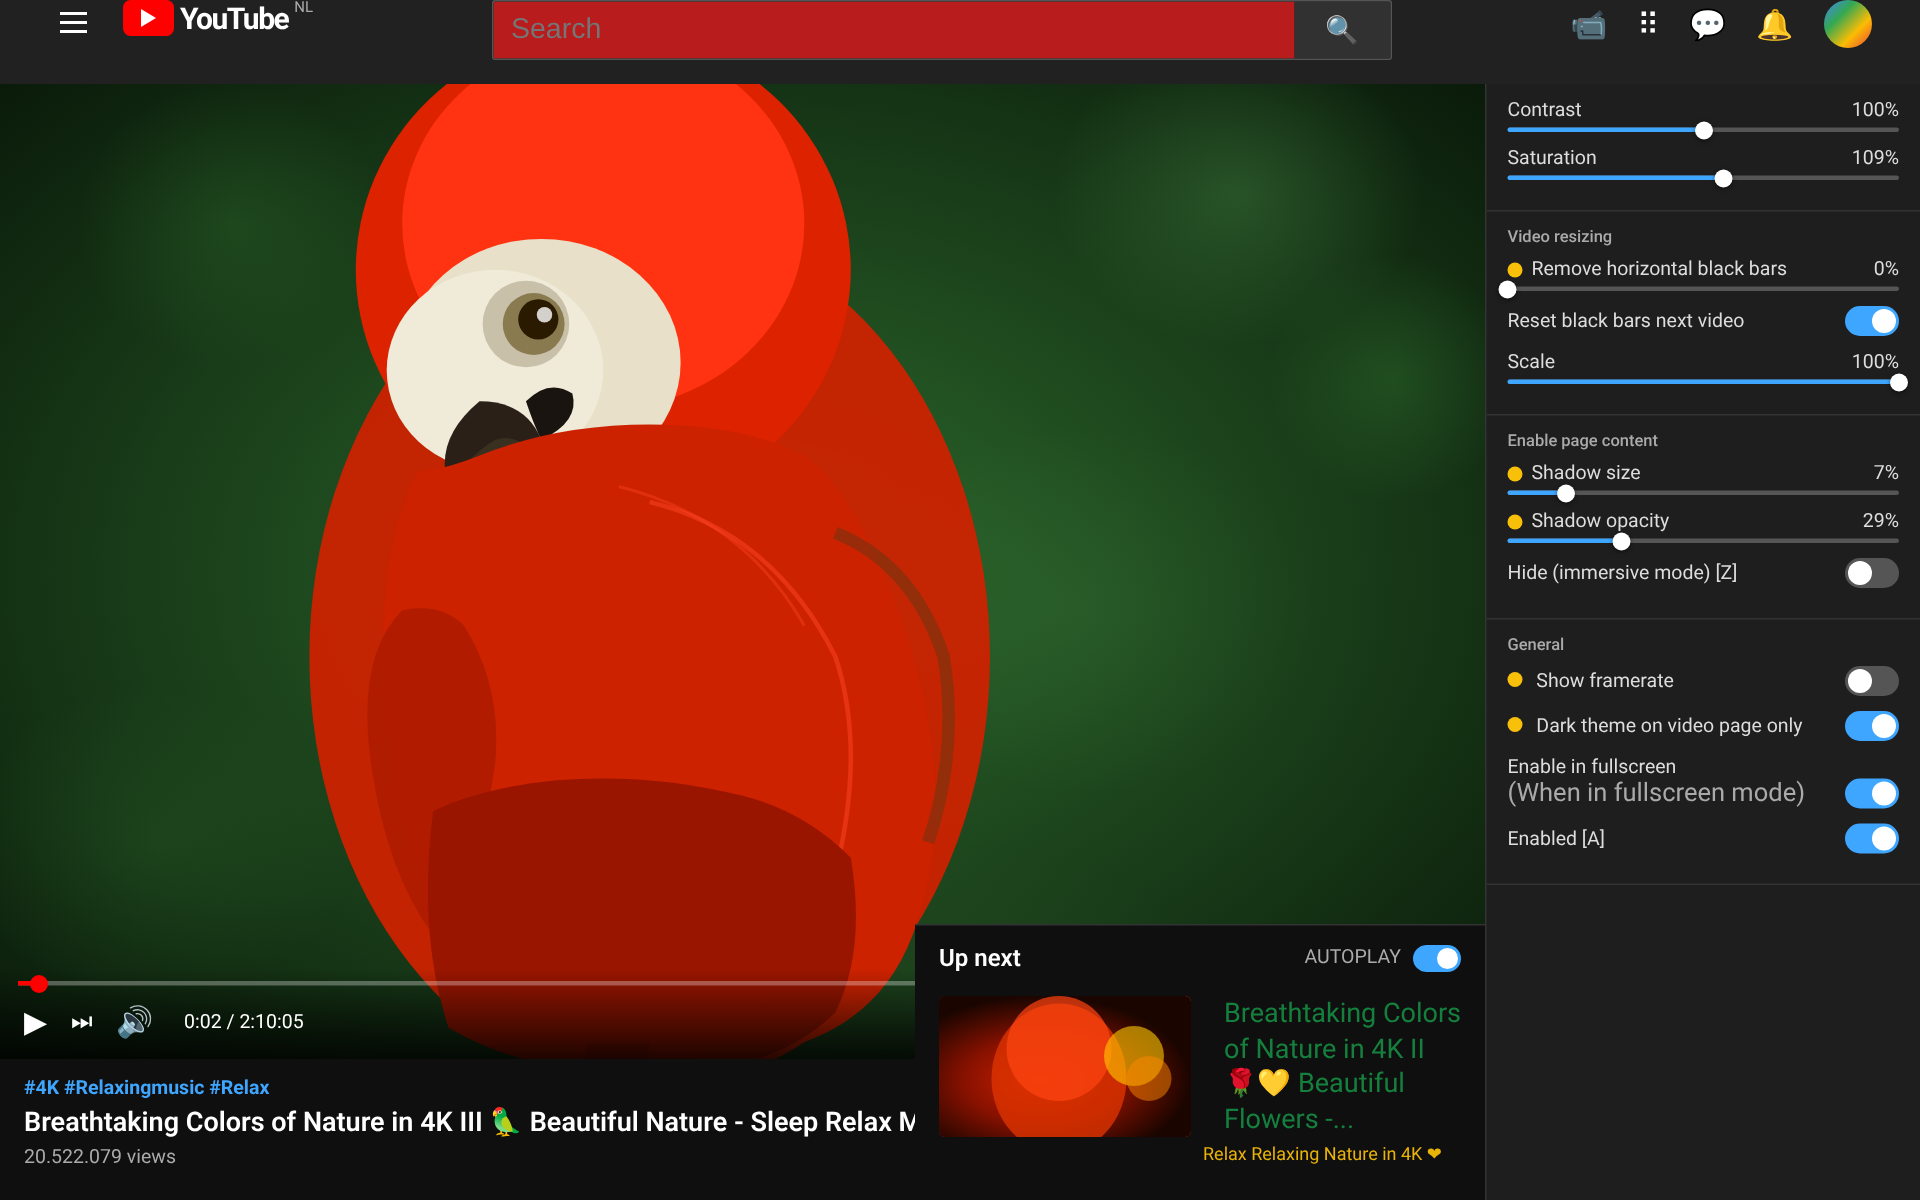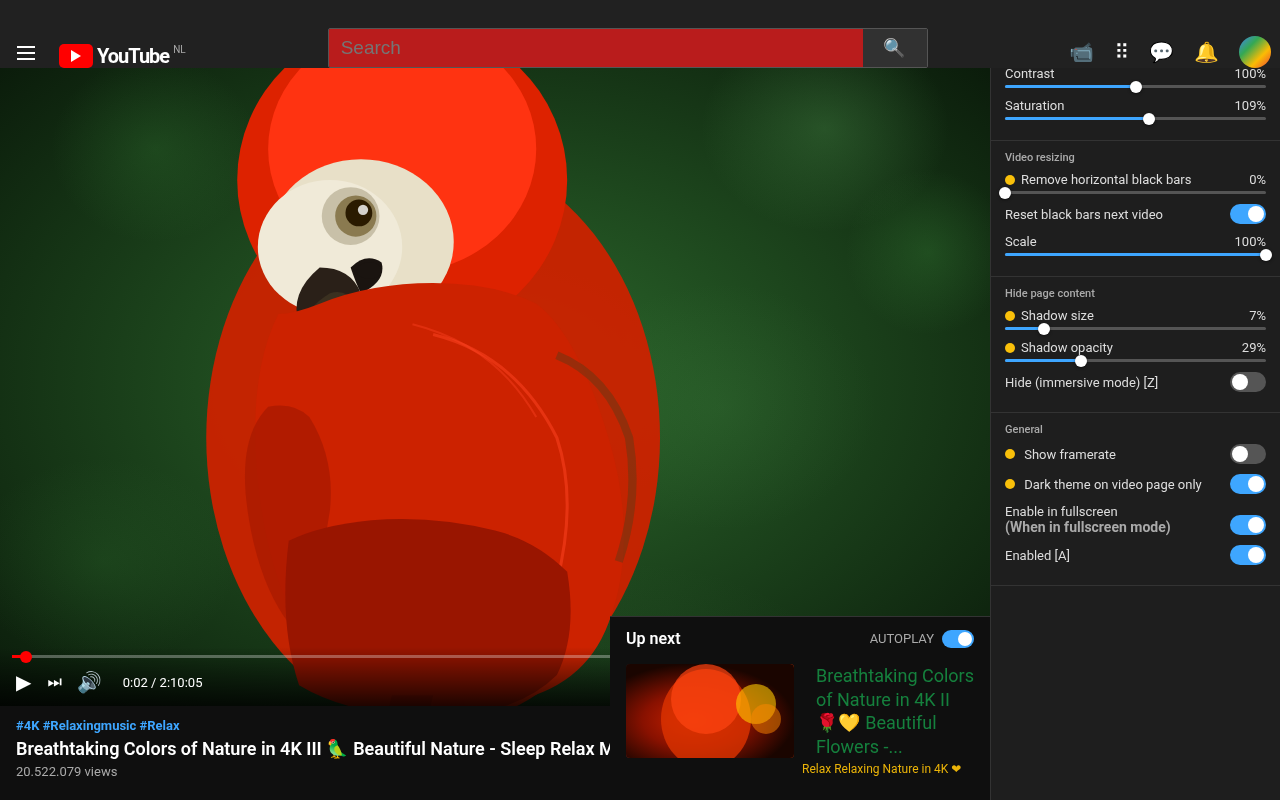--- a/index.html
+++ b/index.html
@@ -9,25 +9,25 @@
       background: #0f0f0f;
       font-family: 'Roboto', Arial, sans-serif;
       overflow: hidden;
       color: #fff;
     }
 
     
     #header {
       position: fixed;
       top: 0; left: 0; right: 0;
-      height: 68px;
+      height: 56px;
       background: #212121;
       display: flex;
-      align-items: flex-end;
-      padding: 0 9px;
+      align-items: flex-start;
+      padding: 0 32px;
       z-index: 100;
       gap: 16px;
     }
     #hamburger {
       cursor: pointer;
       display: flex; flex-direction: column; gap: 4px;
       padding: 8px;
     }
     #hamburger span {
       display: block; width: 18px; height: 2px; background: #fff;
@@ -284,21 +284,21 @@
     .toggle-row {
       display: flex;
       justify-content: space-between;
       align-items: center;
       margin-bottom: 10px;
     }
     .toggle-label {
       font-size: 13px; color: #ddd;
     }
     .toggle-label-small {
-      font-size: 14px; color: #aaa; display: block; font-weight: bold;
+      font-size: 17px; color: #aaa; display: block;
     }
 
     
     #up-next-section {
       width: 380px;
       background: #0f0f0f;
       padding: 16px;
       flex-shrink: 0;
     }
     #up-next-header {
@@ -517,21 +517,21 @@
           <span class="setting-value">100%</span>
         </div>
         <div class="slider-track">
           <div class="slider-filled" style="width:100%"></div>
           <div class="slider-thumb" style="left:100%"></div>
         </div>
       </div>
     </div>
 
     <div class="panel-section">
-      <div class="panel-section-title">Hide page content</div>
+      <div class="panel-section-title">Enable page content</div>
 
       <div class="setting-row">
         <div class="setting-label-row">
           <span class="setting-label">
             <span class="setting-dot dot-yellow"></span>
             <span>Shadow size</span>
           </span>
           <span class="setting-value">7%</span>
         </div>
         <div class="slider-track">

